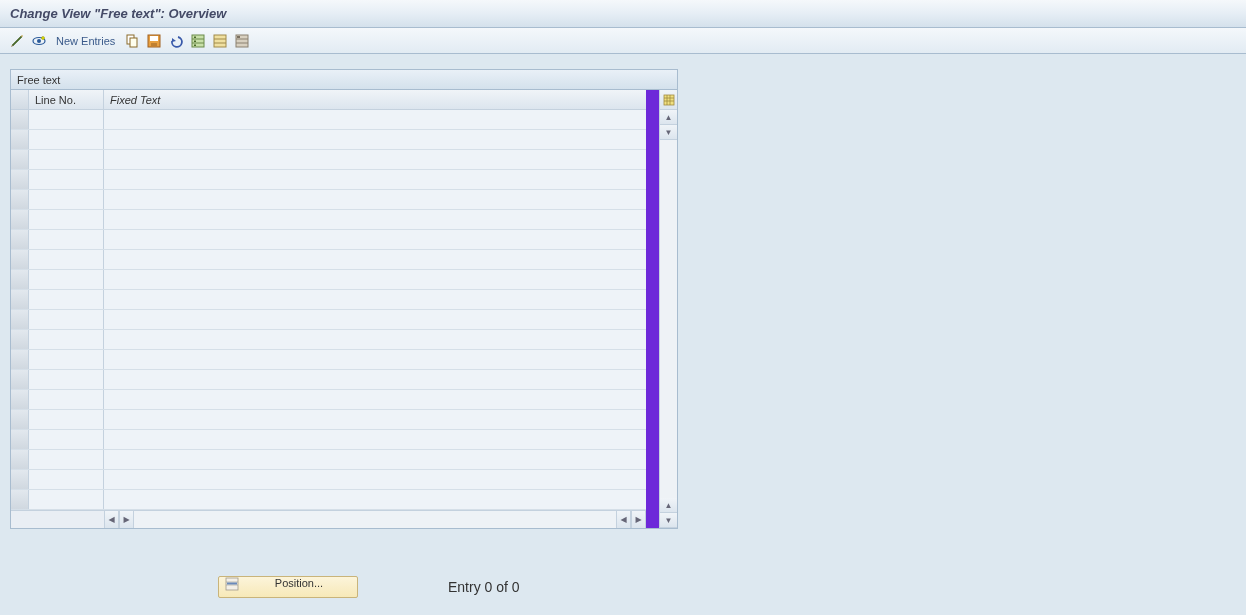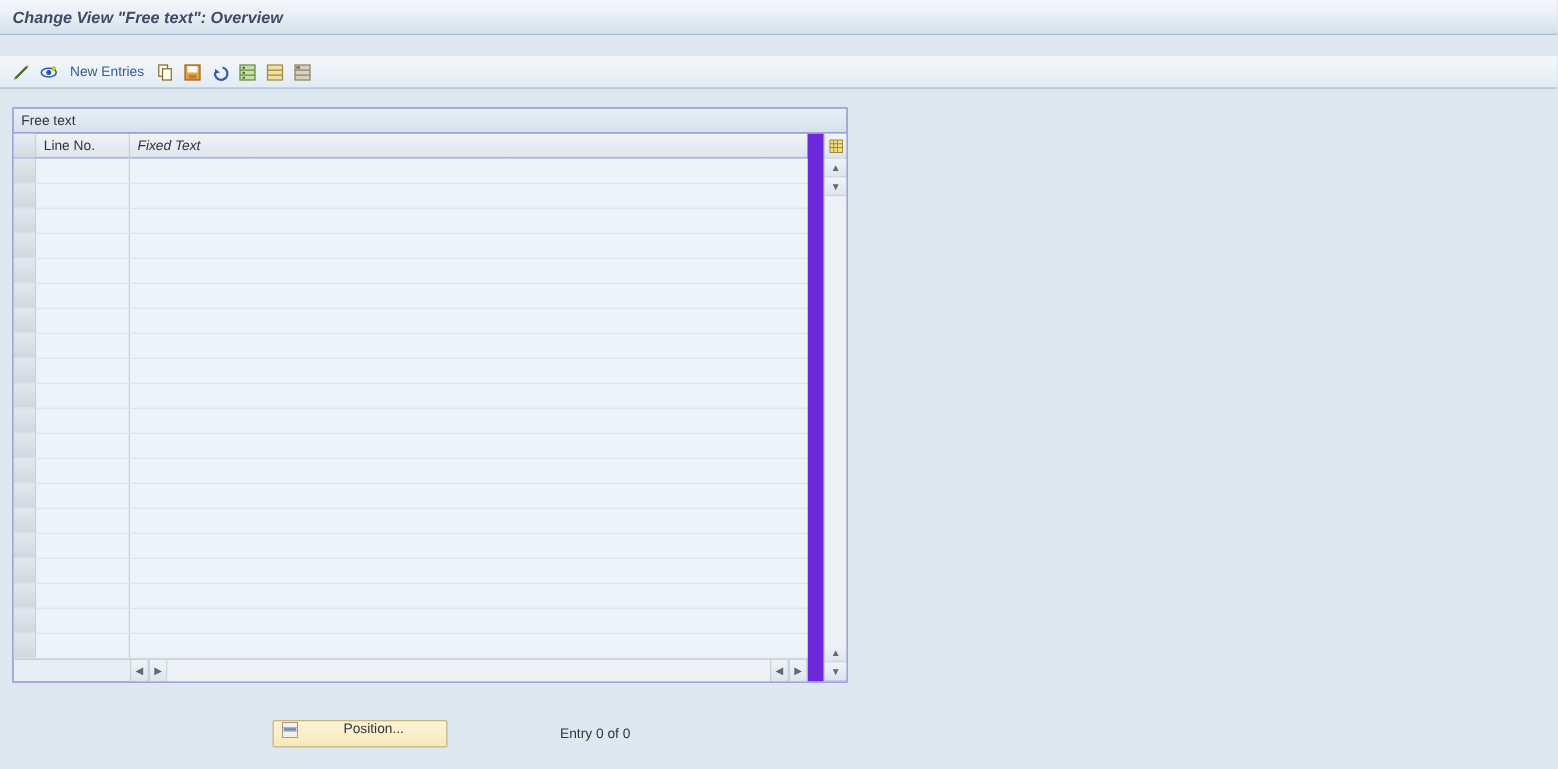--- a/index.html
+++ b/index.html
@@ -32,21 +32,20 @@
       color: #444a66;
     }
     .toolbar {
       background: linear-gradient(to bottom, #f4f8fb 0%, #e2ebf3 100%);
       height: 26px;
       border-bottom: 1px solid #a8bccf;
       display: flex;
       align-items: center;
       padding: 0 8px;
       gap: 4px;
-      margin-top: 17px;
     }
     .toolbar-icon {
       width: 18px;
       height: 18px;
       display: flex;
       align-items: center;
       justify-content: center;
       cursor: pointer;
     }
     .toolbar-link {
@@ -209,21 +208,21 @@
       gap: 8px;
     }
     .position-btn-text {
       flex: 1;
       text-align: center;
       color: #333;
       font-size: 11px;
     }
     .entry-status {
       margin-left: 90px;
-      font-size: 11px;
+      font-size: 14px;
       color: #333;
     }
     svg { display: block; }
   </style>
 </head>
 <body>
 
 <div class="title-bar">
   <span class="title-text">Change View "Free text": Overview</span>
 </div>

